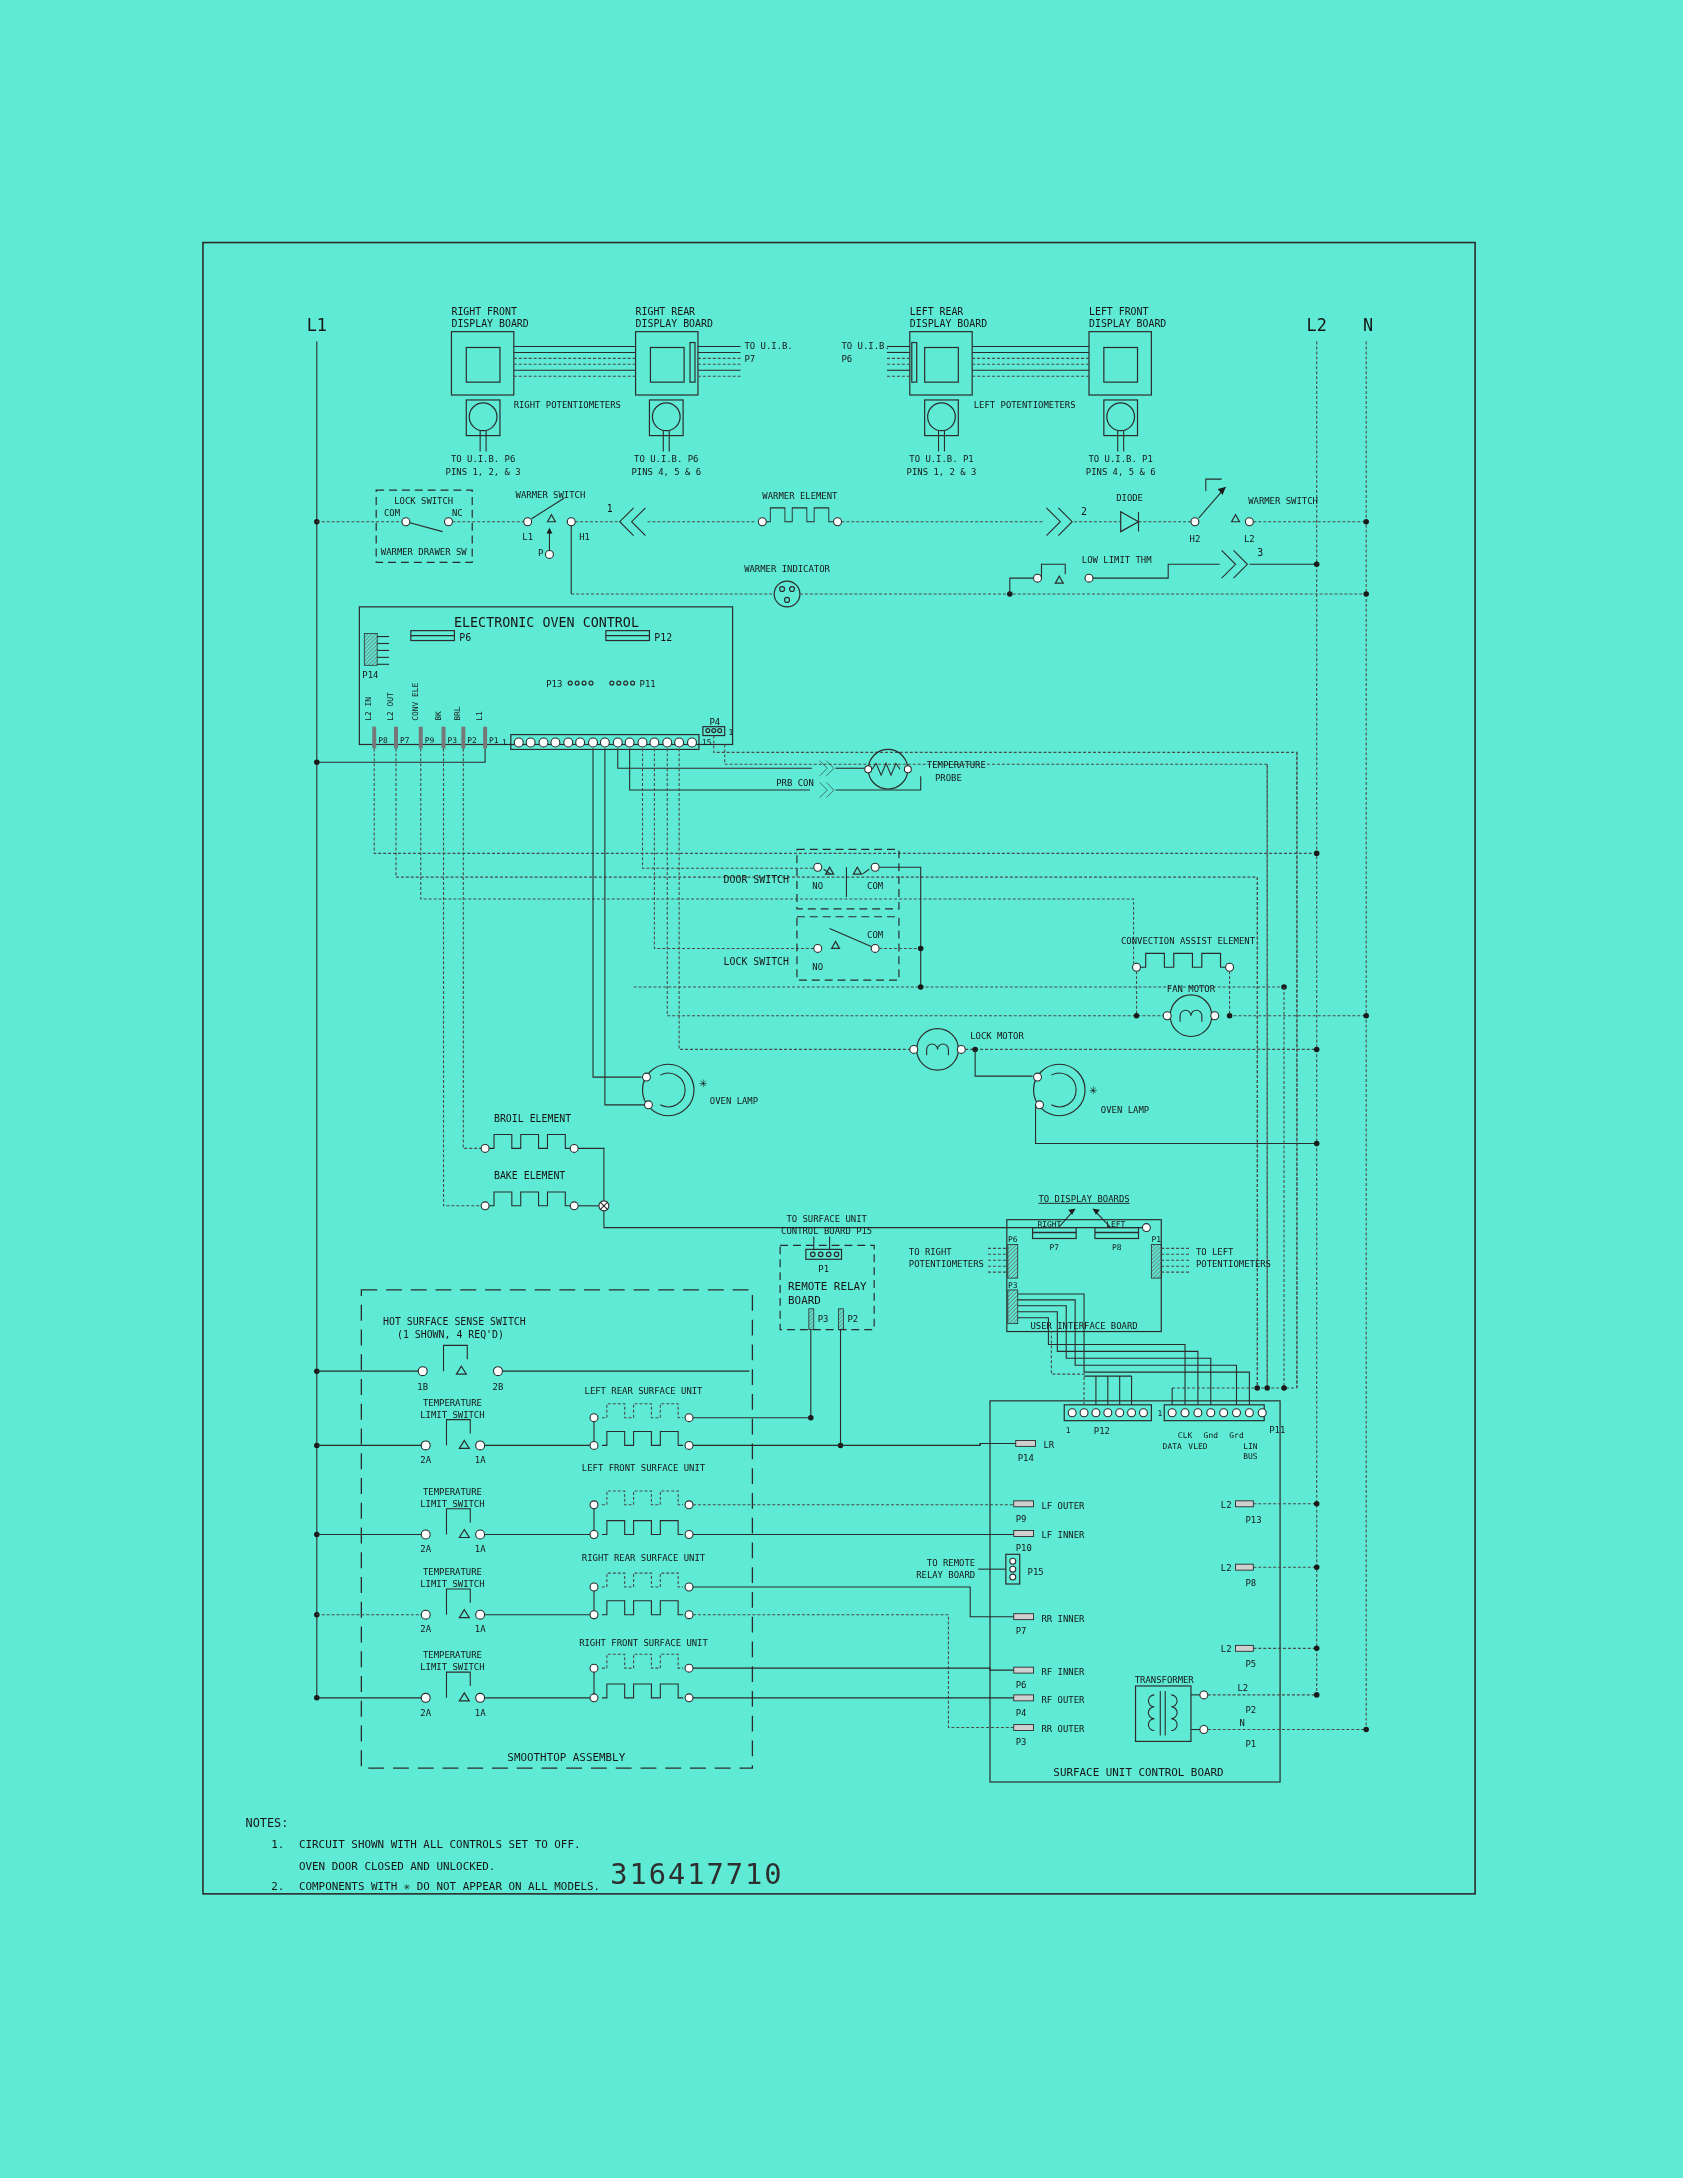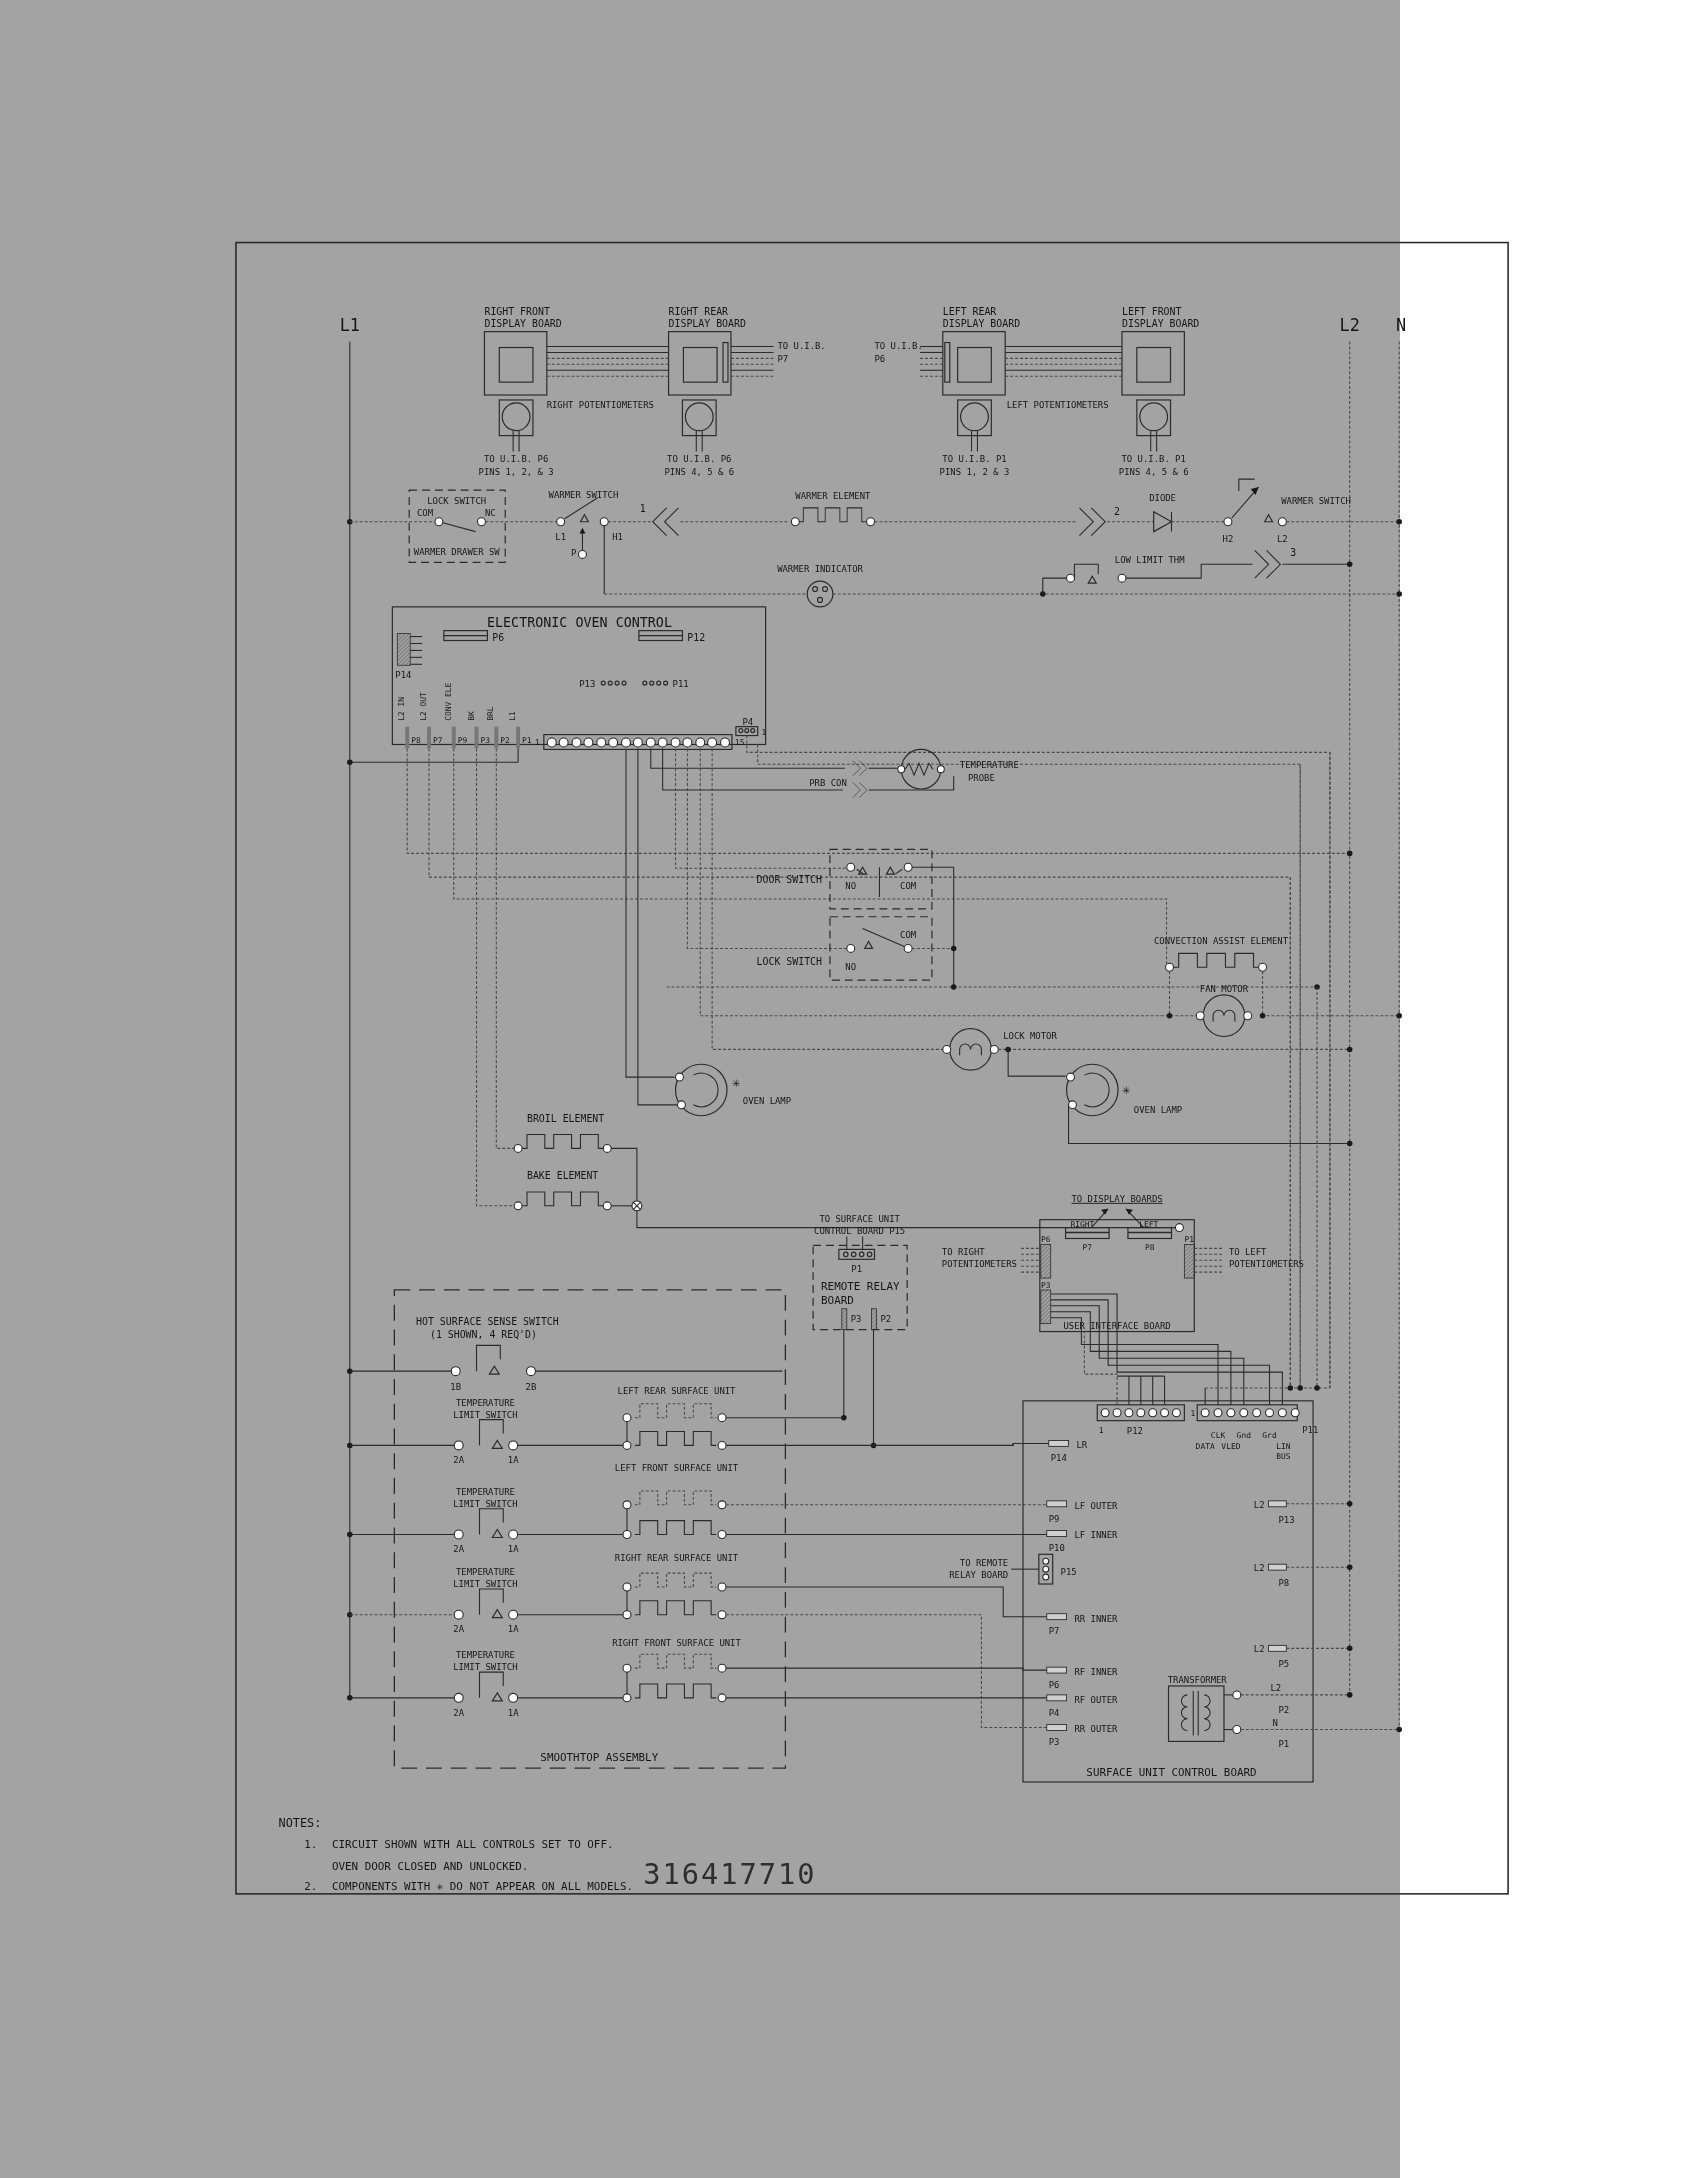--- a/index.html
+++ b/index.html
@@ -1,16 +1,16 @@
 <!DOCTYPE html>
 <html><head>
 <meta charset="utf-8">
 <style>
   html,body{margin:0;padding:0;background:#fff;}
-  .wrap{width:1367px;height:2178px;background:#a3a3a3;position:relative;padding-left:33px;}
+  .wrap{width:1683px;height:2178px;background:#5eead4;position:relative;}
   svg{display:block;}
   .w{stroke:#2b2b2b;stroke-width:1.1;fill:none;}
   .w2{stroke:#2b2b2b;stroke-width:1.4;fill:none;}
   .wd{stroke:#4a4a4a;stroke-width:1.1;fill:none;stroke-dasharray:3 2;}
   .bx{stroke:#2b2b2b;stroke-width:1.2;fill:none;}
   .bd{stroke:#2b2b2b;stroke-width:1.2;fill:none;stroke-dasharray:8 5;}
   .term{fill:#fff;stroke:#2b2b2b;stroke-width:1.1;}
   .dot{fill:#1a1a1a;stroke:none;}
   .hx{fill:url(#hatch);stroke:#2b2b2b;stroke-width:0.8;}
   .bar{fill:#cfcfcf;stroke:#2b2b2b;stroke-width:0.9;}

